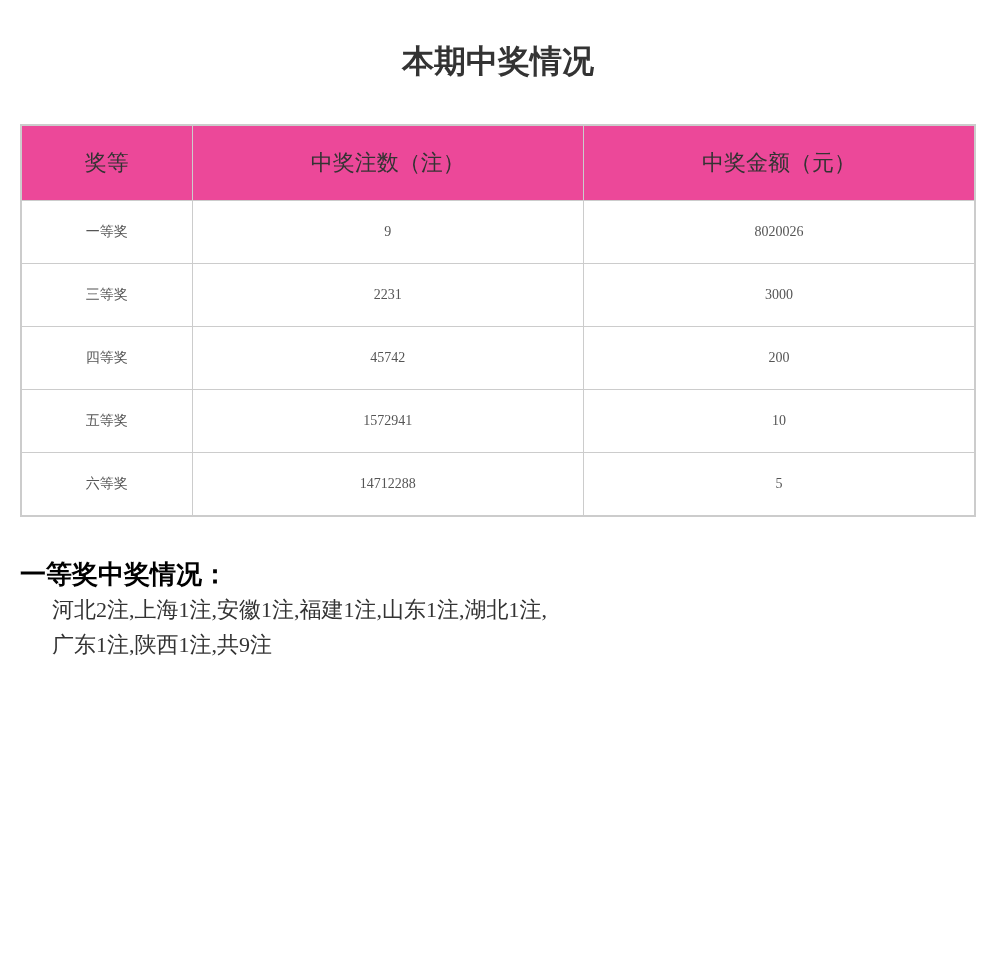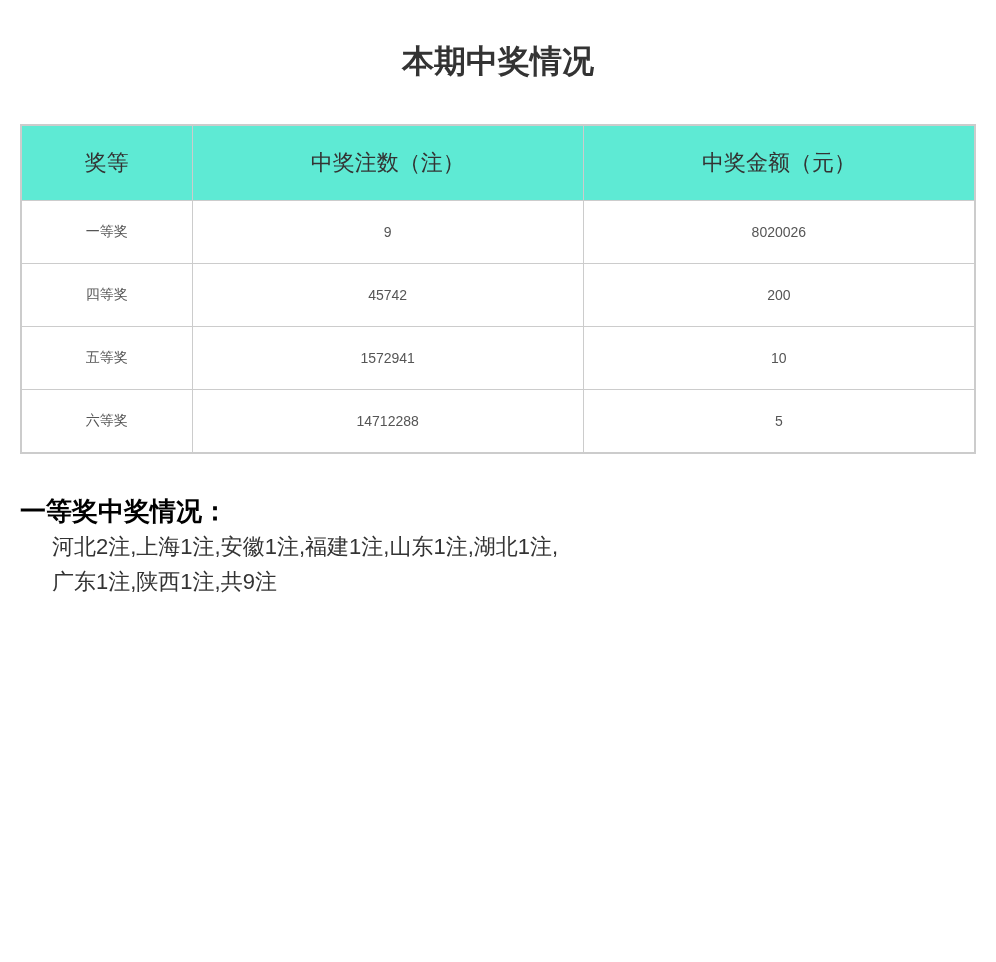--- a/index.html
+++ b/index.html
@@ -1,18 +1,19 @@
 <!DOCTYPE html>
 <html><head>
   <meta charset="utf-8">
   <style>
     * {
       box-sizing: border-box;
       margin: 0;
       padding: 0;
+      font-family: Liberation Serif, serif;
     }
 
     body {
       font-family: -apple-system, BlinkMacSystemFont, "PingFang SC", "Hiragino Sans GB", "Microsoft YaHei", sans-serif;
       background: #ffffff;
       color: #333333;
       width: 996px;
       min-height: 962px;
     }
 
@@ -36,21 +37,21 @@
       border-collapse: collapse;
       margin-bottom: 30px;
     }
 
     table {
       width: 100%;
       border-collapse: collapse;
     }
 
     thead tr {
-      background-color: #5eead4;
+      background-color: #ec4899;
     }
 
     thead th {
       padding: 22px 20px;
       font-size: 22px;
       font-weight: normal;
       color: #333333;
       text-align: center;
       border: 1px solid #cccccc;
     }
@@ -105,20 +106,25 @@
           <th>中奖金额（元）</th>
         </tr>
       </thead>
       <tbody id="table-body">
       <tr>
             <td>一等奖</td>
             <td>9</td>
             <td>8020026</td>
           </tr>
           <tr>
+            <td>三等奖</td>
+            <td>2231</td>
+            <td>3000</td>
+          </tr>
+          <tr>
             <td>四等奖</td>
             <td>45742</td>
             <td>200</td>
           </tr>
           <tr>
             <td>五等奖</td>
             <td>1572941</td>
             <td>10</td>
           </tr>
           <tr>

